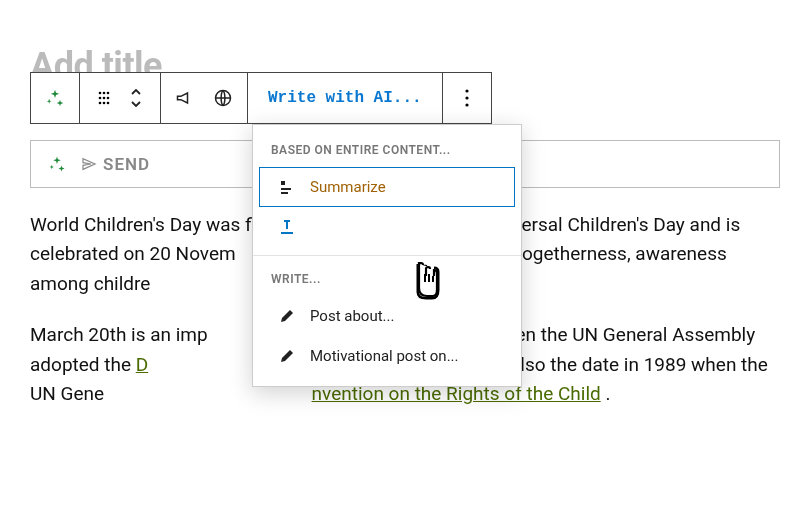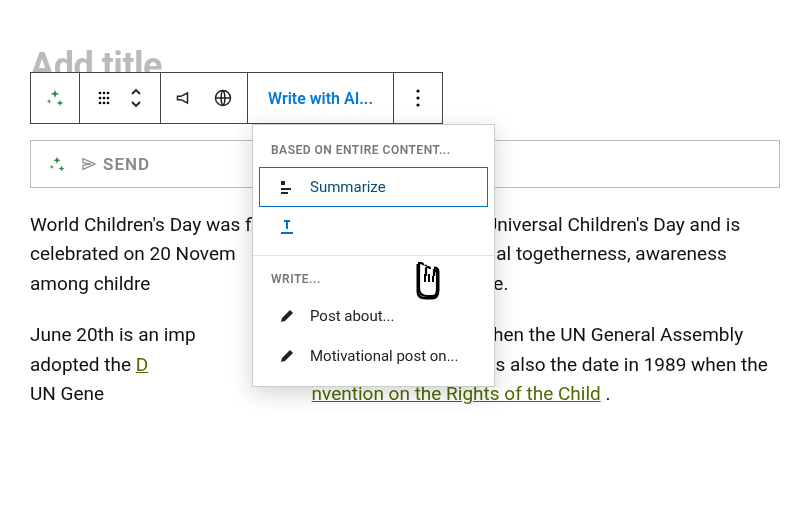--- a/index.html
+++ b/index.html
@@ -47,20 +47,21 @@
   }
   .tb-cell:last-child { border-right: none; }
   .tb-icon { display:flex; align-items:center; justify-content:center; width:24px; height:24px; color:#222; }
   .sparkle { color:#1f8a3a; }
   .drag-handle { color:#222; }
   .write-ai {
     color:#0b78d0;
     font-weight:600;
     font-size:16px;
     padding: 0 20px;
+    font-family: Liberation Mono, monospace;
   }
   .ask-bar {
     position: absolute;
     top: 140px;
     left: 30px;
     right: 30px;
     height: 48px;
     border: 1px solid #bbb;
     background: #fff;
     display: flex;
@@ -92,21 +93,21 @@
     line-height: 1.55;
     color: #111;
     z-index: 0;
   }
   .body-text p { margin: 0 0 22px 0; }
   .body-text a { color:#4a6b00; text-decoration: underline; }
   .dropdown {
     position: absolute;
     top: 124px;
     left: 252px;
-    width: 243px;
+    width: 270px;
     background: #fff;
     border: 1px solid #ccc;
     box-shadow: 0 6px 22px rgba(0,0,0,0.18);
     z-index: 5;
     padding: 10px 0;
   }
   .dd-section-label {
     font-size: 12px;
     letter-spacing: 0.5px;
     color: #777;
@@ -120,21 +121,21 @@
     gap: 14px;
     padding: 10px 18px;
     font-size: 15px;
     color: #222;
     cursor: pointer;
     border: 1.5px solid transparent;
     margin: 0 6px;
   }
   .dd-item.boxed {
     border: 1.5px solid #0075c4;
-    color:#0c4a6e;
+    color:#a16207;
   }
   .dd-item.hovered {
     color:#0075c4;
     font-weight:600;
   }
   .dd-icon {
     width:18px; height:18px; display:flex; align-items:center; justify-content:center;
   }
   .pen svg { fill:#222; }
   .divider { height:1px; background:#e3e3e3; margin:8px 0; }
@@ -226,21 +227,21 @@
     <p>
       <span>World Children's Day was first established in </span>
       <span style="visibility:hidden">xxxxxxxx</span>
       <span> Universal Children's Day and is celebrated on 20 Novem</span>
       <span style="visibility:hidden">xxxxxxxxxxxxxxxxx</span>
       <span>international togetherness, awareness among childre</span>
       <span style="visibility:hidden">xxxxxxxxxxxxxxxxxxxxx</span>
       <span>children's welfare.</span>
     </p>
     <p>
-      <span>June 20th is an imp</span>
+      <span>March 20th is an imp</span>
       <span style="visibility:hidden">xxxxxxxxxxxxxxxxxxxxxxxx</span>
       <span>1959 when the UN General Assembly adopted the </span>
       <a href="#"><span>D</span></a>
       <span style="visibility:hidden">xxxxxxxxxxxxxxxxxxxxxxxxxx</span>
       <a href="#"><span>e Child</span></a>
       <span>. It is also the date in 1989 when the UN Gene</span>
       <span style="visibility:hidden">xxxxxxxxxxxxxxxxxxxxx</span>
       <a href="#"><span>nvention on the Rights of the Child</span></a>
       <span>.</span>
     </p>

